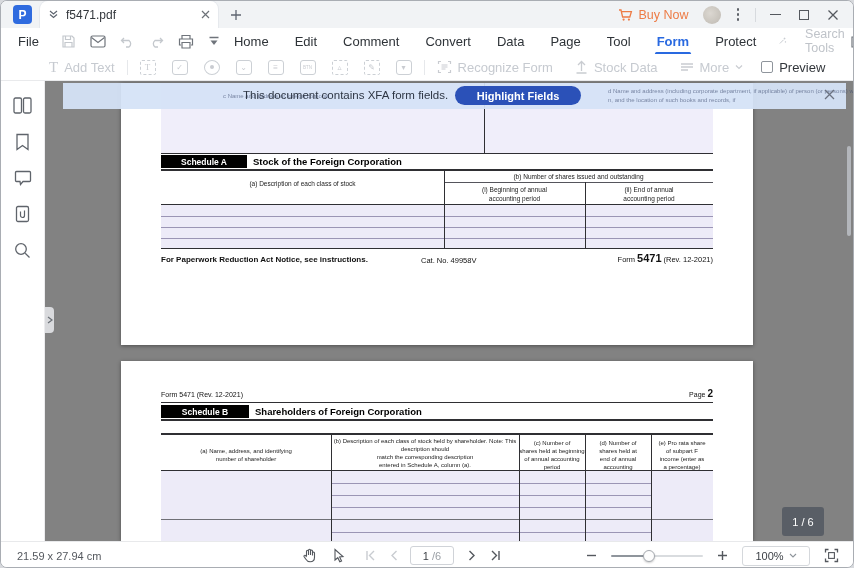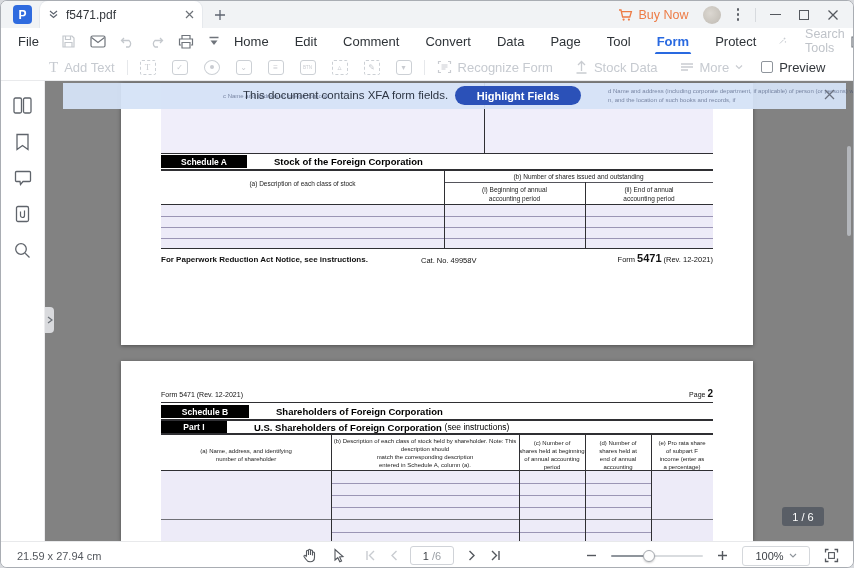--- a/index.html
+++ b/index.html
@@ -2,21 +2,21 @@
 <html><head>
 <meta charset="utf-8">
 <style>
   * { margin:0; padding:0; box-sizing:border-box; }
   html,body { width:854px; height:568px; font-family:"Liberation Sans", sans-serif; background:#d7d9dd; }
   #app { position:relative; width:854px; height:568px; background:#fff; border:1px solid #a9adb3; border-radius:7px; overflow:hidden; }
 
   
   #titlebar { position:absolute; left:0; top:0; width:100%; height:27px; background:#f1f3f5; display:flex; align-items:center; }
   #applogo { width:19px; height:19px; margin-left:12px; border-radius:4px; background:#2f6bdf; color:#fff; font-weight:bold; font-size:12px; display:flex; align-items:center; justify-content:center; }
-  .tab { position:relative; margin-left:8px; height:27px; width:162px; background:#ffffff; border-radius:8px 8px 0 0; display:flex; align-items:center; padding:0 8px; box-shadow:0 0 0 1px #e6e9ed; }
+  .tab { position:relative; margin-left:8px; height:27px; width:178px; background:#ffffff; border-radius:8px 8px 0 0; display:flex; align-items:center; padding:0 8px; box-shadow:0 0 0 1px #e6e9ed; }
   .tab .dchev { color:#5f6570; margin-right:7px; display:flex; }
   .tab-title { font-size:12px; color:#33373c; flex:1; }
   .tab .tclose { color:#6d7278; display:flex; cursor:default; }
   .newtab { margin-left:12px; color:#5f6570; display:flex; }
   #titlebar-right { margin-left:auto; display:flex; align-items:center; gap:14px; padding-right:14px; }
   .buynow { display:flex; align-items:center; gap:5px; color:#ed7b45; font-size:12.5px; }
   .gift { width:18px; height:18px; border-radius:50%; background:radial-gradient(circle at 40% 40%, #d8d3cb, #b5afa6); opacity:.85; }
   .vdots { display:flex; flex-direction:column; gap:2.5px; padding:0 2px; }
   .vdots i { width:2.5px; height:2.5px; border-radius:50%; background:#5c6167; }
   .tb-sep { width:1px; height:14px; background:#d7dade; }
@@ -61,33 +61,33 @@
   #page2 { top:280px; height:180px; }
 
   .lav { background:#edebf8; }
   .dkline { background:#2f2f33; }
   .abs { position:absolute; }
 
   
   .p1-topblock { position:absolute; left:40px; top:0; width:552px; height:70px; background:#f0eefa; }
   .schedhdr { position:absolute; display:flex; align-items:stretch; }
   .schedbox { background:#000; color:#fff; font-weight:bold; font-size:8.5px; display:flex; align-items:center; justify-content:center; }
-  .schedtitle { font-weight:bold; font-size:9.5px; display:flex; align-items:center; padding-left:27px; color:#000; }
+  .schedtitle { font-weight:bold; font-size:9.5px; display:flex; align-items:center; padding-left:6px; color:#000; }
   .cellhead { position:absolute; font-size:6.5px; color:#222; text-align:center; line-height:1.35; white-space:pre-line; }
   .tinytext { font-size:7.5px; color:#111; }
 
   
   #notifbar { position:absolute; left:18px; top:2px; width:783px; height:26px; background:rgba(213,226,246,0.94); display:flex; align-items:center; z-index:20; }
   .frag { position:absolute; font-size:6px; color:#3c4a6e; opacity:.62; white-space:nowrap; }
   #notif-msg { position:absolute; left:180px; top:6px; font-size:11.5px; color:#2e3644; z-index:2; }
   #notif-btn { position:absolute; left:392px; top:3px; width:126px; height:19px; background:#2b51b8; border-radius:10px; color:#fff; font-size:11px; font-weight:bold; display:flex; align-items:center; justify-content:center; z-index:3; border:none; }
   #notif-close { position:absolute; right:10px; top:5px; z-index:3; display:flex; }
 
   
-  #pagebadge { position:absolute; left:737px; top:426px; width:42px; height:19px; background:#595e66; border-radius:3px; color:#fff; font-size:11px; display:flex; align-items:center; justify-content:center; z-index:25; }
+  #pagebadge { position:absolute; left:737px; top:426px; width:42px; height:29px; background:#595e66; border-radius:3px; color:#fff; font-size:11px; display:flex; align-items:center; justify-content:center; z-index:25; }
   
   #vscroll { position:absolute; right:2px; top:65px; width:4px; height:90px; border-radius:2px; background:#b3b6bb; z-index:25; }
   
   #expand-handle { position:absolute; left:0; top:226px; width:9px; height:26px; background:#d9dadd; border-radius:0 4px 4px 0; display:flex; align-items:center; justify-content:center; z-index:25; }
 
   
   #statusbar { position:absolute; left:0; top:540px; width:100%; height:28px; background:#fff; border-top:1px solid #e8e9eb; display:flex; align-items:center; font-size:11px; color:#54585e; }
   #dims { margin-left:16px; }
   .sb-ico { display:flex; align-items:center; justify-content:center; }
   #pg-input { width:44px; height:19px; border:1px solid #d0d3d8; border-radius:3px; display:flex; align-items:center; justify-content:center; gap:3px; background:#fff; }
@@ -325,24 +325,20 @@
           <span style="font-size:10px; font-weight:bold;">2</span>
         </div>
         <div class="abs dkline" style="left:40px; top:41px; width:552px; height:1px;"></div>
 
         <div class="schedhdr" style="left:40px; top:44px; height:13px;">
           <span class="schedbox" style="width:88px;">Schedule B</span>
           <span class="schedtitle">Shareholders of Foreign Corporation</span>
         </div>
         <div class="abs dkline" style="left:40px; top:58px; width:552px; height:2px;"></div>
 
-        <div class="schedhdr" style="left:40px; top:60px; height:12px;">
-          <span class="schedbox" style="width:66px;">Part I</span>
-          <span class="schedtitle"><span>U.S. Shareholders of Foreign Corporation</span>&nbsp;<span style="font-weight:normal; font-size:8.5px;">(see instructions)</span></span>
-        </div>
         <div class="abs dkline" style="left:40px; top:72px; width:552px; height:2px;"></div>
 
         <div class="cellhead" style="left:40px; top:86px; width:170px; font-size:6px;">(a) Name, address, and identifying
 number of shareholder</div>
         <div class="cellhead" style="left:212px; top:76px; width:184px; font-size:6px;">(b) Description of each class of stock held by shareholder. Note: This
 description should
 match the corresponding description
 entered in Schedule A, column (a).</div>
         <div class="cellhead" style="left:398px; top:78px; width:66px; font-size:6px;">(c) Number of
 shares held at beginning

